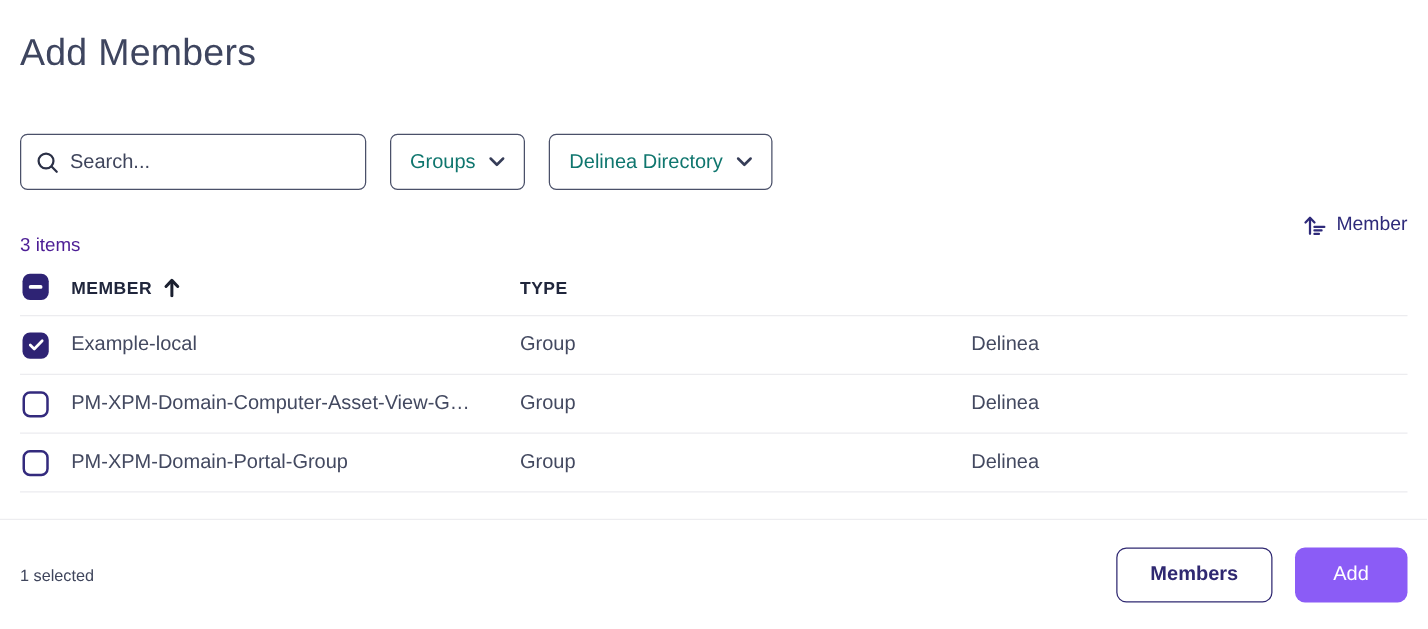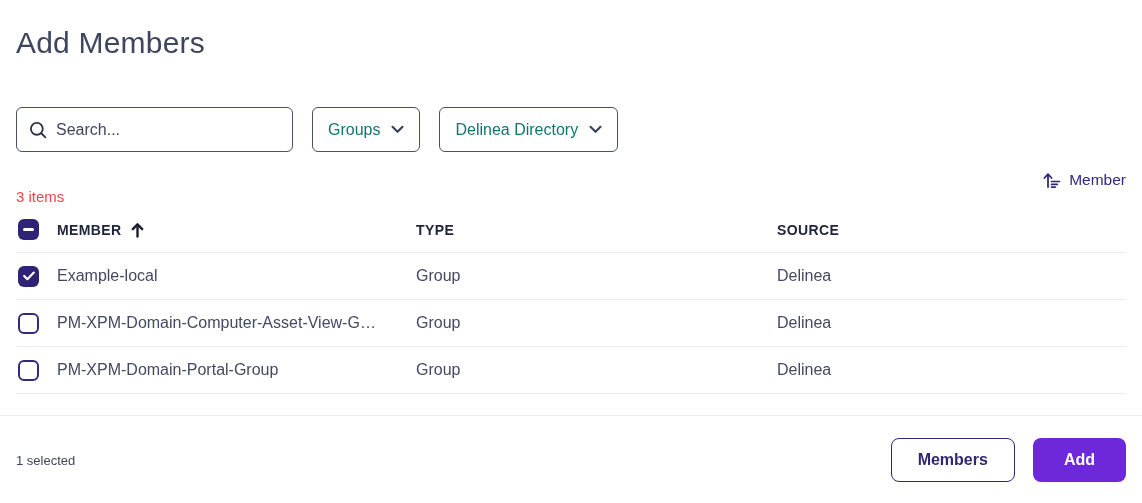--- a/index.html
+++ b/index.html
@@ -70,21 +70,21 @@
   }
 
   
   .meta-row {
     display: flex;
     justify-content: space-between;
     align-items: center;
     margin-top: 17px;
     height: 22px;
   }
-  .items-count { font-size: 15px; color: #ef4444; margin-top: 32px; }
+  .items-count { font-size: 15px; color: #4c1d95; margin-top: 32px; }
   .sort-control {
     display: flex;
     align-items: center;
     gap: 7px;
     background: none;
     border: none;
     font-family: "Liberation Sans", sans-serif;
     font-size: 15.5px;
     color: #2e2a7a;
     cursor: pointer;
@@ -158,24 +158,24 @@
     justify-content: center;
   }
   .btn-cancel {
     background: #fff;
     border: 1.5px solid #2f2871;
     color: #2f2871;
     font-weight: 600;
     padding: 0 26px;
   }
   .btn-add {
-    background: #6d28d9;
+    background: #8b5cf6;
     border: none;
     color: #ffffff;
-    font-weight: 700;
+    font-weight: 400;
     padding: 0 31px;
   }
 </style>
 </head>
 <body>
 
 <div class="page">
   <div class="content">
 
     <h1 class="title">Add Members</h1>
@@ -235,21 +235,20 @@
         <span class="th">
           <span>MEMBER</span>
           <span style="display:flex">
             <svg width="15" height="16" viewBox="0 0 15 16">
               <line x1="7.5" y1="14.5" x2="7.5" y2="3.4" stroke="#1b2030" stroke-width="2.4" stroke-linecap="round"></line>
               <polyline points="2.8,7.2 7.5,2.3 12.2,7.2" fill="none" stroke="#1b2030" stroke-width="2.4" stroke-linecap="round" stroke-linejoin="round"></polyline>
             </svg>
           </span>
         </span>
         <span class="th">TYPE</span>
-        <span class="th">SOURCE</span>
       </div>
 
       <div class="t-row body">
         <span class="cbx filled" role="checkbox" aria-checked="true">
           <span style="display:flex">
             <svg width="12" height="10" viewBox="0 0 12 10">
               <polyline points="1.2,5 4.4,8.2 10.8,1.6" fill="none" stroke="#ffffff" stroke-width="2.2" stroke-linecap="round" stroke-linejoin="round"></polyline>
             </svg>
           </span>
         </span>

